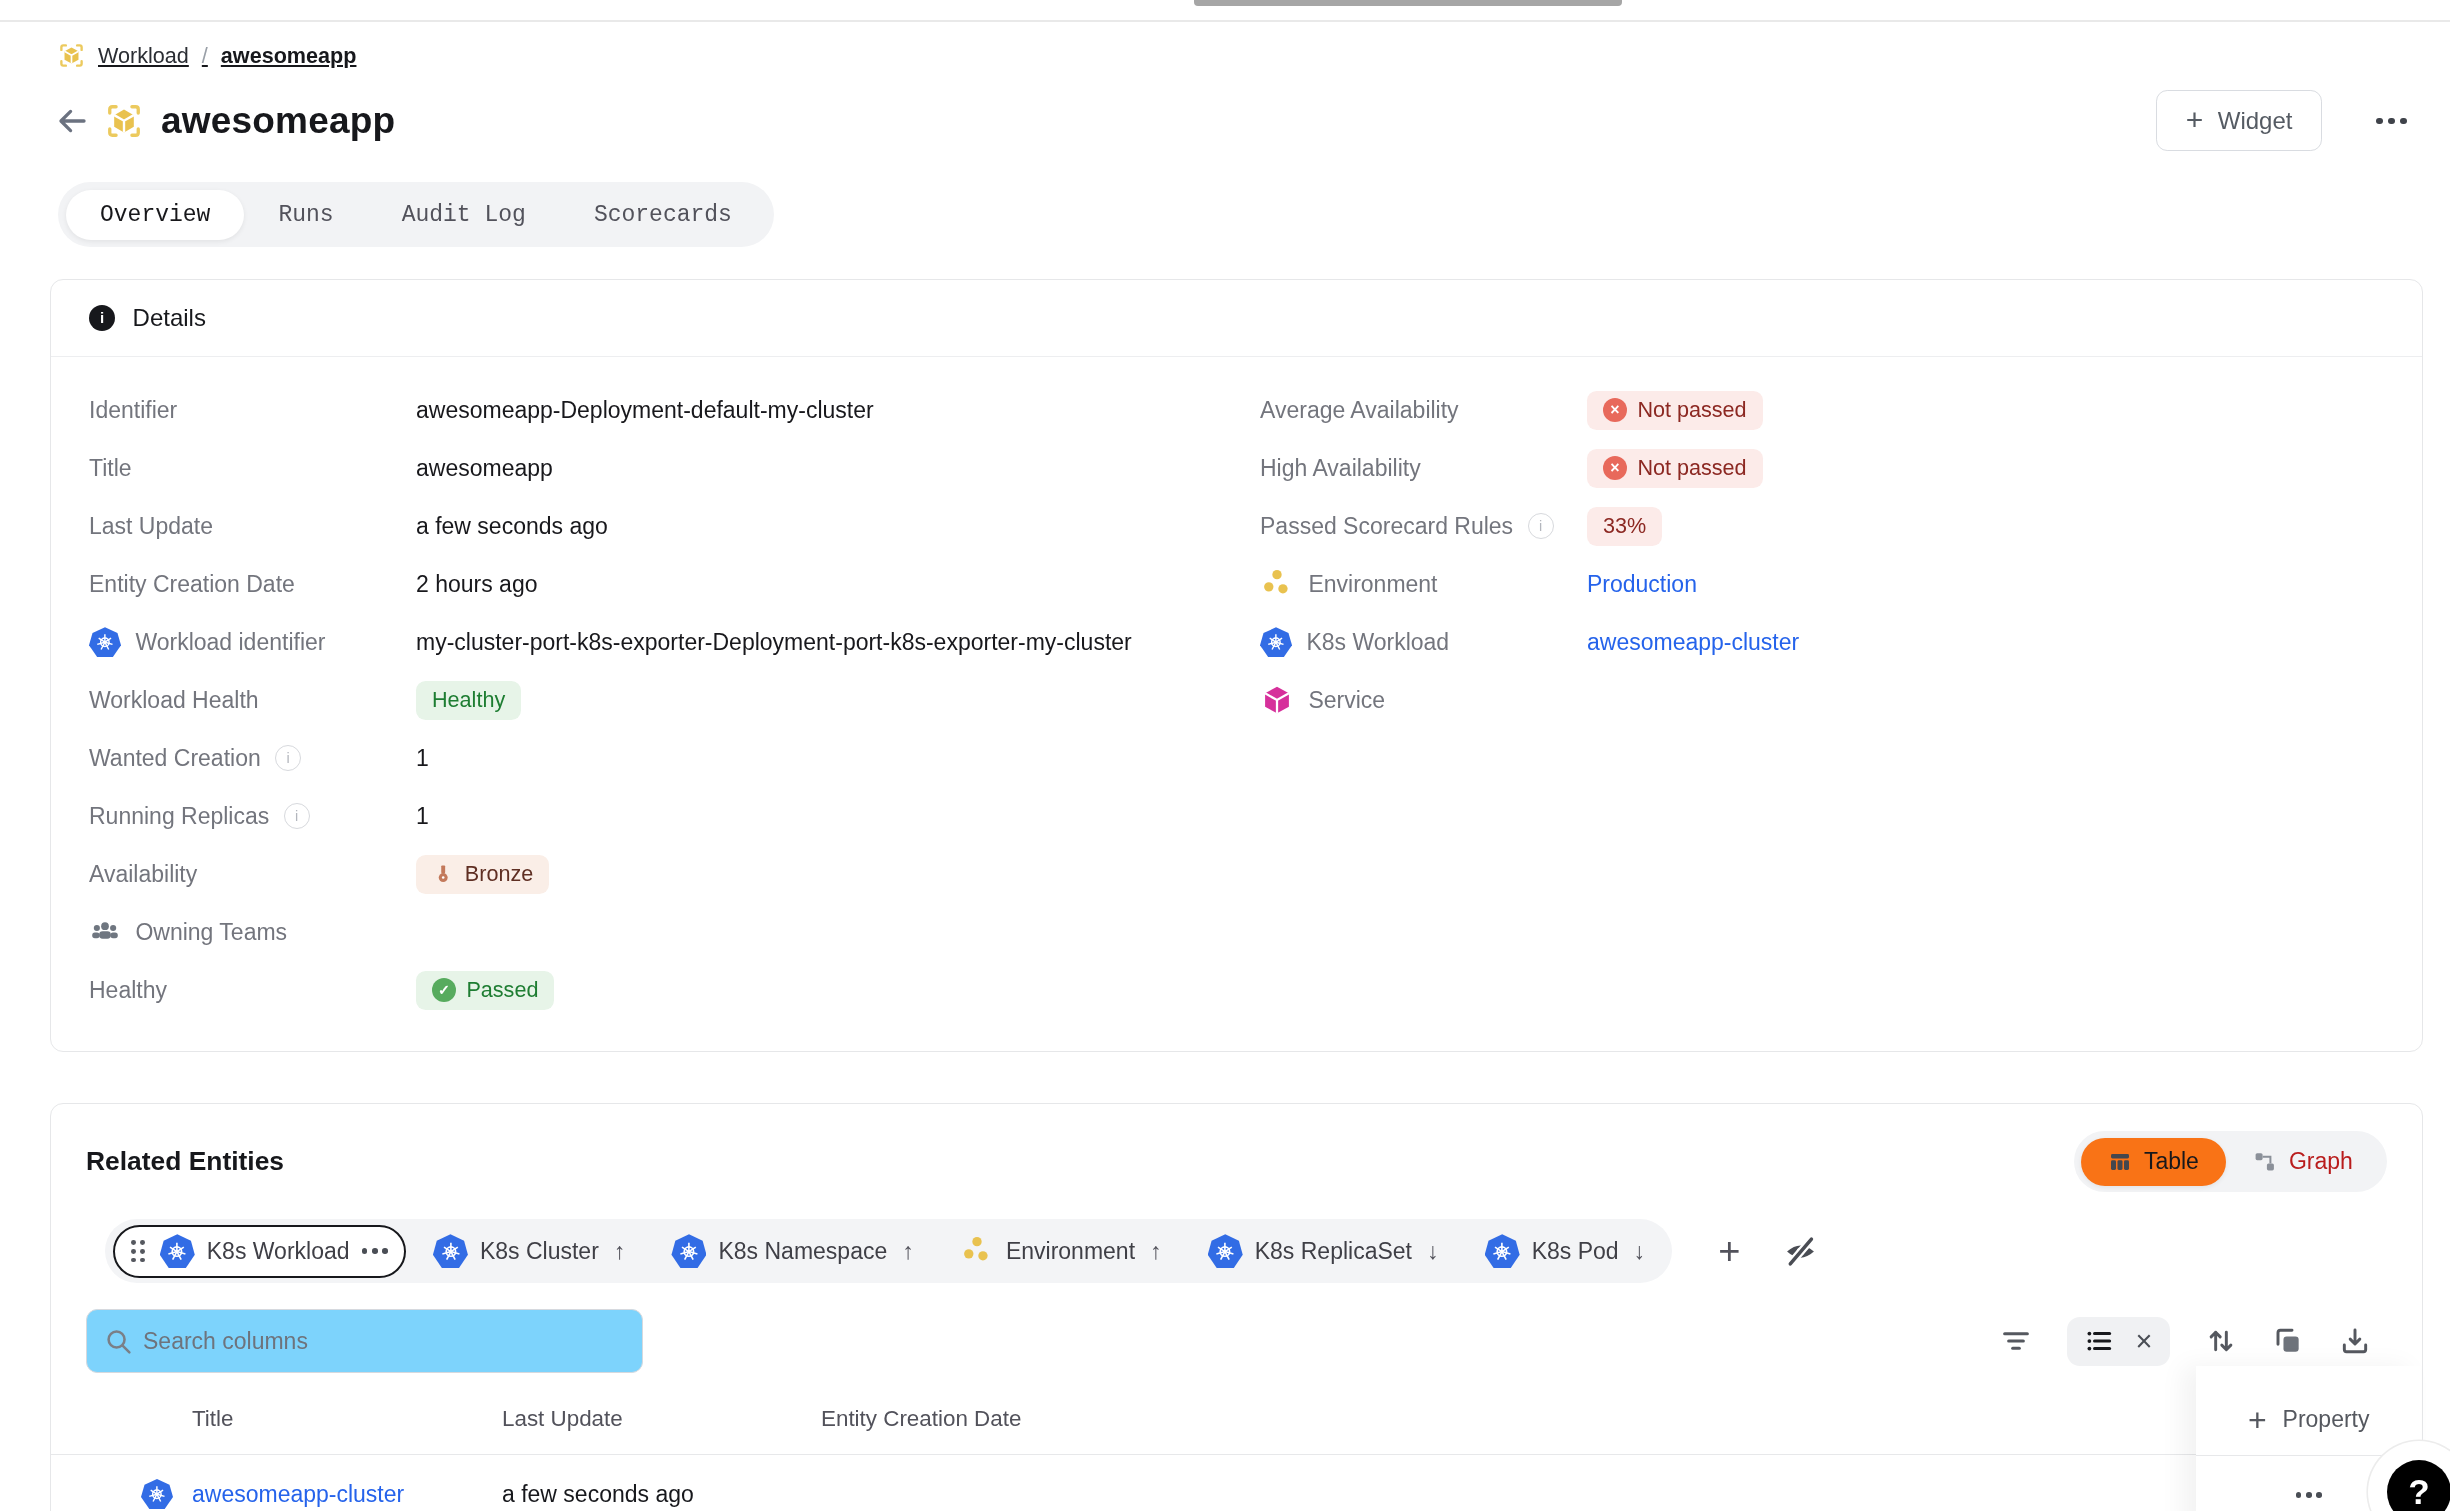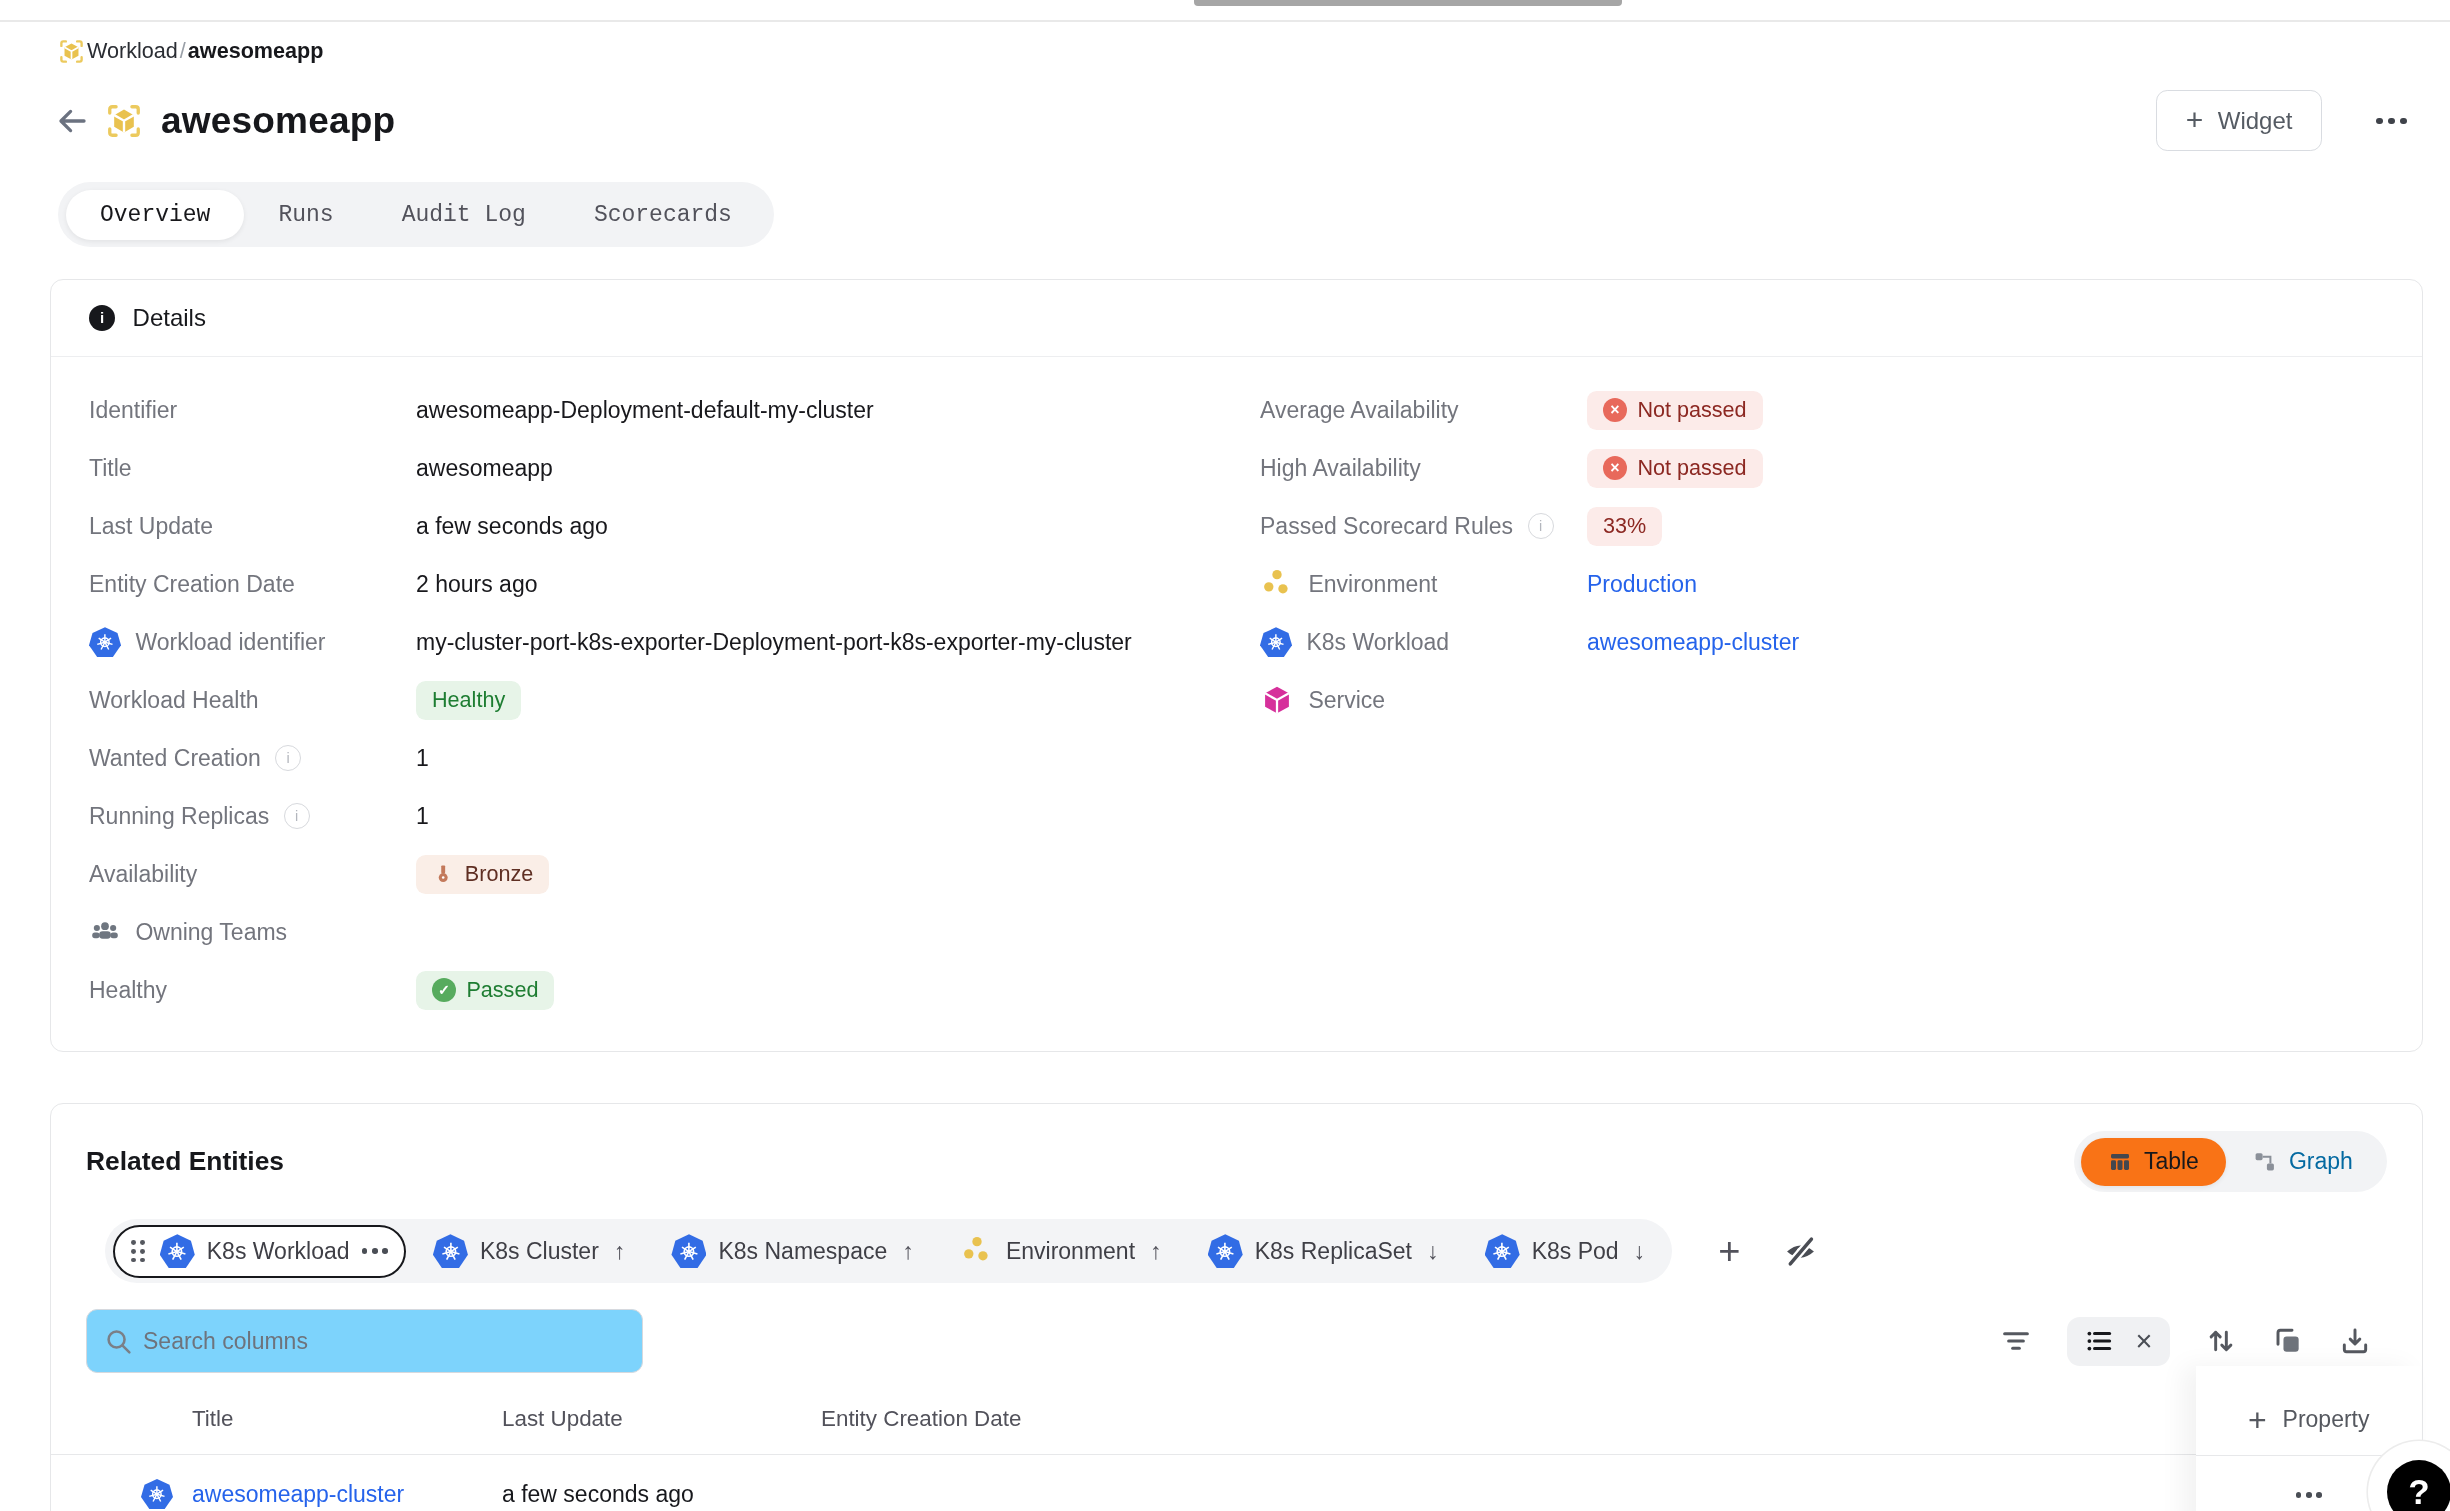--- a/index.html
+++ b/index.html
@@ -6,21 +6,21 @@
   html,body { width:2450px; height:1512px; }
   body { font-family:"Liberation Sans", sans-serif; background:#fff; position:relative; overflow:hidden; color:#17181c; }
 
   
   .top-scroll-artifact { position:absolute; left:1194px; top:0; width:428px; height:5.6px; background:#a6a6a6; border-radius:0 0 4px 4px; }
   .top-divider { position:absolute; left:0; top:20px; width:100%; height:2.4px; background:#e9e9e9; }
 
   .page { position:absolute; top:22.4px; left:0; width:100%; }
 
   
-  .breadcrumb { display:flex; align-items:flex-start; gap:2px; margin:16px 0 0 58px; height:35px; }
+  .breadcrumb { display:flex; align-items:center; gap:13px; margin:16px 0 0 58px; height:35px;text-decoration:underline; }
   .breadcrumb .crumb-root { font-size:21.6px; font-weight:500; color:#2a2d33; }
   .breadcrumb .crumb-sep { font-size:21.6px; color:#9aa0a8; }
   .breadcrumb .crumb-cur { font-size:21.6px; font-weight:600; color:#17181c; }
 
   
   .header-row { display:flex; align-items:center; margin:13px 24px 0 53px; height:69px; }
   .back-btn { width:38px; height:38px; display:flex; align-items:center; justify-content:center; cursor:pointer; }
   .entity-icon-lg { margin-left:14.4px; }
   .page-title { margin-left:17.6px; font-size:37px; font-weight:600; color:#17181c; letter-spacing:0.2px; }
   .spacer { flex:1; }
@@ -63,21 +63,21 @@
 
   .k8s-icon { width:35px; height:34px; background:#326ce5; clip-path:polygon(50% 0%, 89% 19%, 100% 60%, 74% 100%, 26% 100%, 0% 60%, 11% 19%); display:flex; align-items:center; justify-content:center; flex-shrink:0; }
   .k8s-icon.sm { width:32px; height:30px; }
   .k8s-icon svg { width:68%; height:68%; }
 
   
   .rel-card { margin-top:51px; height:480px; position:relative; overflow:visible; }
   .rel-head { display:flex; align-items:center; justify-content:space-between; padding:27px 35px 0 35px; }
   .rel-title { font-size:26.4px; font-weight:600; color:#17181c; }
   .view-toggle { display:flex; align-items:center; background:#f2f3f5; border-radius:32px; padding:6.4px 7.2px; }
-  .toggle-opt { display:flex; align-items:center; gap:12px; padding:0 27px; height:48px; border-radius:26px; font-size:23px; color:#0369a1; cursor:pointer; }
+  .toggle-opt { display:flex; align-items:center; gap:12px; padding:0 27px; height:48px; border-radius:26px; font-size:23px; color:#b91c1c; cursor:pointer; }
   .toggle-opt.active { background:#f97316; color:#18181b; font-weight:500; box-shadow:0 1.6px 4.8px rgba(0,0,0,.07); }
 
   .chips-row { display:flex; align-items:center; margin:27px 35px 0 54px; }
   .chips-pill { display:inline-flex; align-items:center; gap:8px; background:#f3f4f6; border-radius:32px; padding:5.6px 8px; }
   .chip { display:flex; align-items:center; gap:12px; height:53px; padding:0 19px; border-radius:29px; font-size:23px; color:#3f3f46; cursor:pointer; white-space:nowrap; }
   .chip.selected { background:#fff; border:2.4px solid #17181c; padding:0 16px; }
   .chip .dir { font-size:23px; color:#52525b; margin-left:3.2px; }
   .drag-dots { display:grid; grid-template-columns:repeat(2, 4.8px); grid-auto-rows:4.8px; gap:4px; margin-right:3.2px; }
   .drag-dots i { width:4.8px; height:4.8px; border-radius:50%; background:#55585f; }
   .icon-btn { background:none; border:none; cursor:pointer; display:flex; align-items:center; justify-content:center; }

